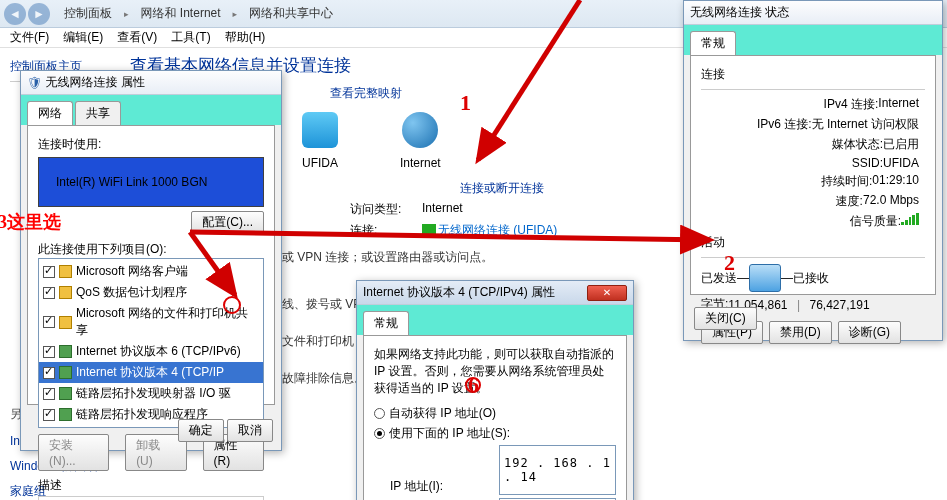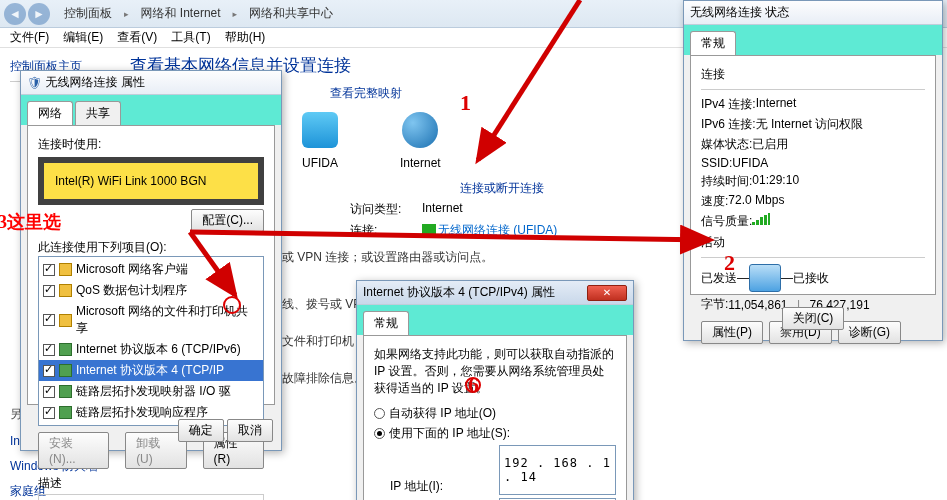--- a/index.html
+++ b/index.html
@@ -37,50 +37,50 @@
 .dlg .titlebar .t{flex:1;color:#000}
 .tabs{display:flex;padding:6px 6px 0 6px;background:#5eead4}
 .tab{padding:3px 10px;border:1px solid #999;border-bottom:none;background:#fff;margin-right:2px;border-radius:3px 3px 0 0}
 .tab.inactive{background:#f0f0f0}
 .panel{background:#fff;margin:0 6px 6px 6px;border:1px solid #999;padding:10px}
 
 
 .dlg1{left:20px;top:70px;width:262px}
 .dlg1 .panel{height:280px}
 .dlg1 .lbl1{margin-bottom:4px}
-.dlg1 .adapter{border:6px solid #404040;padding:11px;background:#fde047;margin-bottom:4px}
+.dlg1 .adapter{border:1px solid #404040;padding:17px;background:#1d4ed8;margin-bottom:4px}
 .dlg1 .cfg{text-align:right;margin-bottom:7px}
 .btn{display:inline-block;padding:2px 10px;border:1px solid #888;background:linear-gradient(#fdfdfd,#e2e2e2);border-radius:2px;color:#000}
 .btn.disabled{color:#888}
 .items{border:1px solid #7a98b8;background:#fff;padding:2px 0;margin-bottom:6px}
 .items .it{padding:2px 4px;display:flex;align-items:center;gap:4px}
 .items .it.sel{background:#3874d1;color:#fff}
 .cb{width:12px;height:12px;border:1px solid #555;display:inline-block;background:#fff;position:relative}
 .cb::after{content:"✓";position:absolute;left:0;top:-3px;font-size:11px;color:#000}
 .ico{width:13px;height:13px;display:inline-block;background:#f0c040;border:1px solid #b08000}
 .ico.g{background:#50a050;border-color:#2d6e2d}
 .dlg1 .desc{margin-top:6px}
 .dlg1 .descbox{border:1px solid #ccc;padding:4px;margin-top:2px}
 .dlg1 .foot{text-align:right;padding:8px}
 
 
 .dlg2{right:4px;top:0;width:260px}
 .dlg2 .panel{height:240px}
-.kv{display:flex;justify-content:flex-start;margin:3px 0}
+.kv{display:flex;justify-content:flex-end;margin:3px 6px}
 .kv .k{color:#000}
 .kv .v{color:#000}
 .sig{width:18px;height:12px;display:inline-flex;align-items:flex-end;gap:1px}
 .sig i{width:3px;background:#2a2}
 .sig i:nth-child(1){height:3px}.sig i:nth-child(2){height:5px}.sig i:nth-child(3){height:8px}.sig i:nth-child(4){height:10px}.sig i:nth-child(5){height:12px}
 .hr{border-top:1px solid #ccc;margin:6px 0}
 .dlg2 .btnrow{display:flex;gap:6px;margin:6px 0}
 .dlg2 .act{margin-top:4px}
 .dlg2 .srrow{display:flex;align-items:center;justify-content:flex-start;margin:4px 0}
 .monico{width:32px;height:28px;background:linear-gradient(#b9def7,#4da2e2);border:1px solid #2d6ea8;border-radius:3px}
-.dlg2 .foot{text-align:center;padding:6px 10px 10px}
+.dlg2 .foot{text-align:left;padding:6px 10px 10px}
 
 
 .dlg3{left:356px;top:280px;width:278px}
 .dlg3 .titlebar{background:linear-gradient(#e4ecf6,#c9d8ea)}
 .dlg3 .closebtn{width:40px;height:16px;background:linear-gradient(#f06050,#c03020);border:1px solid #902010;border-radius:2px;color:#fff;text-align:center;line-height:14px;font-size:10px}
 .dlg3 .panel{height:200px;font-size:11px}
 .dlg3 .intro{margin-bottom:8px}
 .radio{display:flex;align-items:center;gap:4px;margin:3px 0}
 .rd{width:11px;height:11px;border:1px solid #555;border-radius:50%;display:inline-block;position:relative}
 .rd.on::after{content:"";position:absolute;left:2px;top:2px;width:5px;height:5px;background:#000;border-radius:50%}

